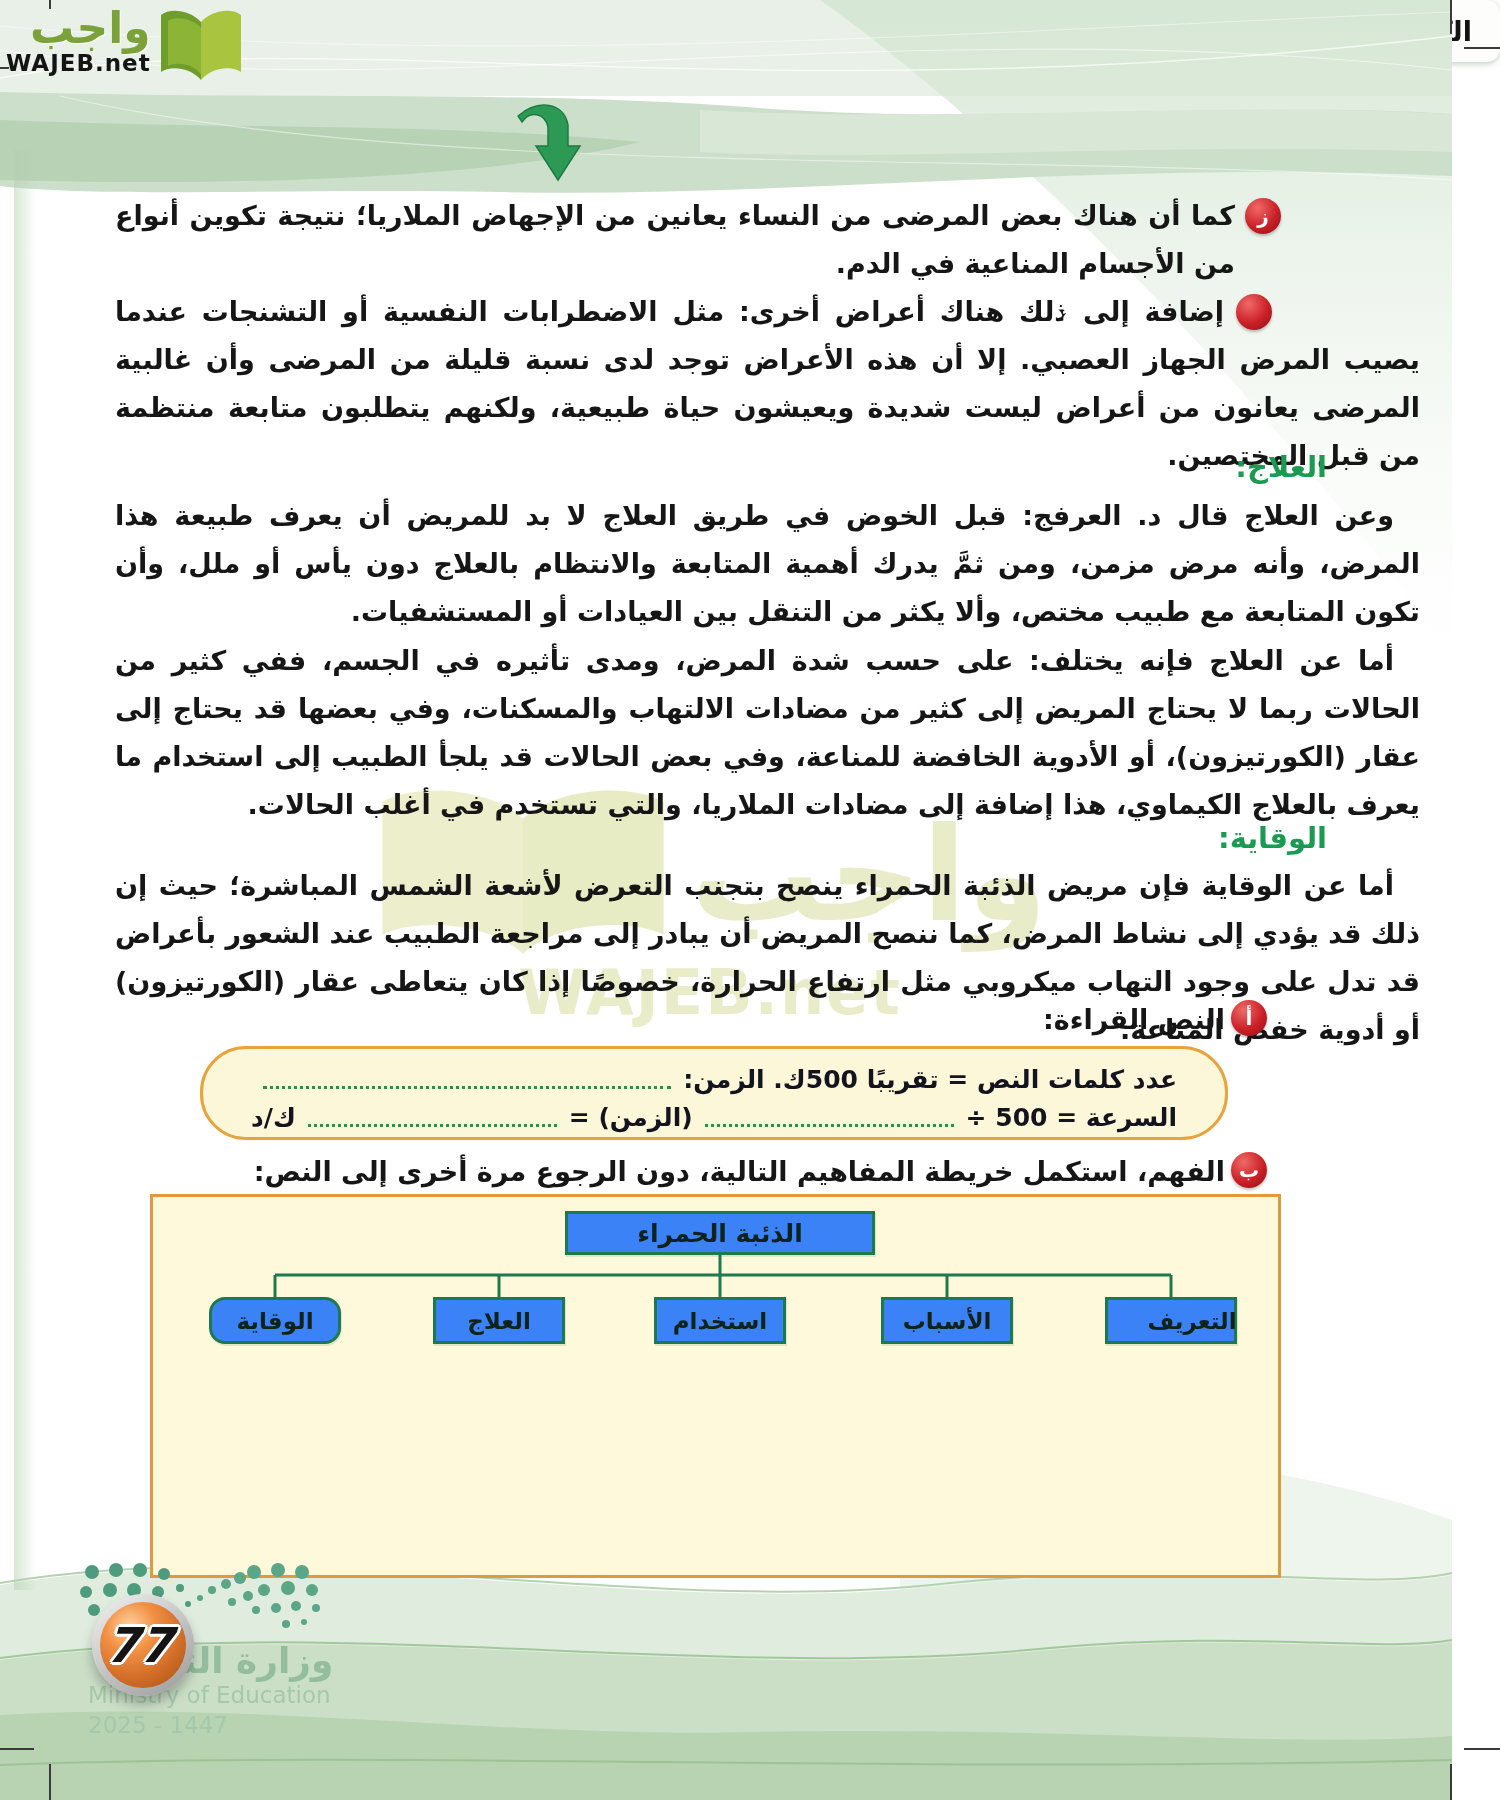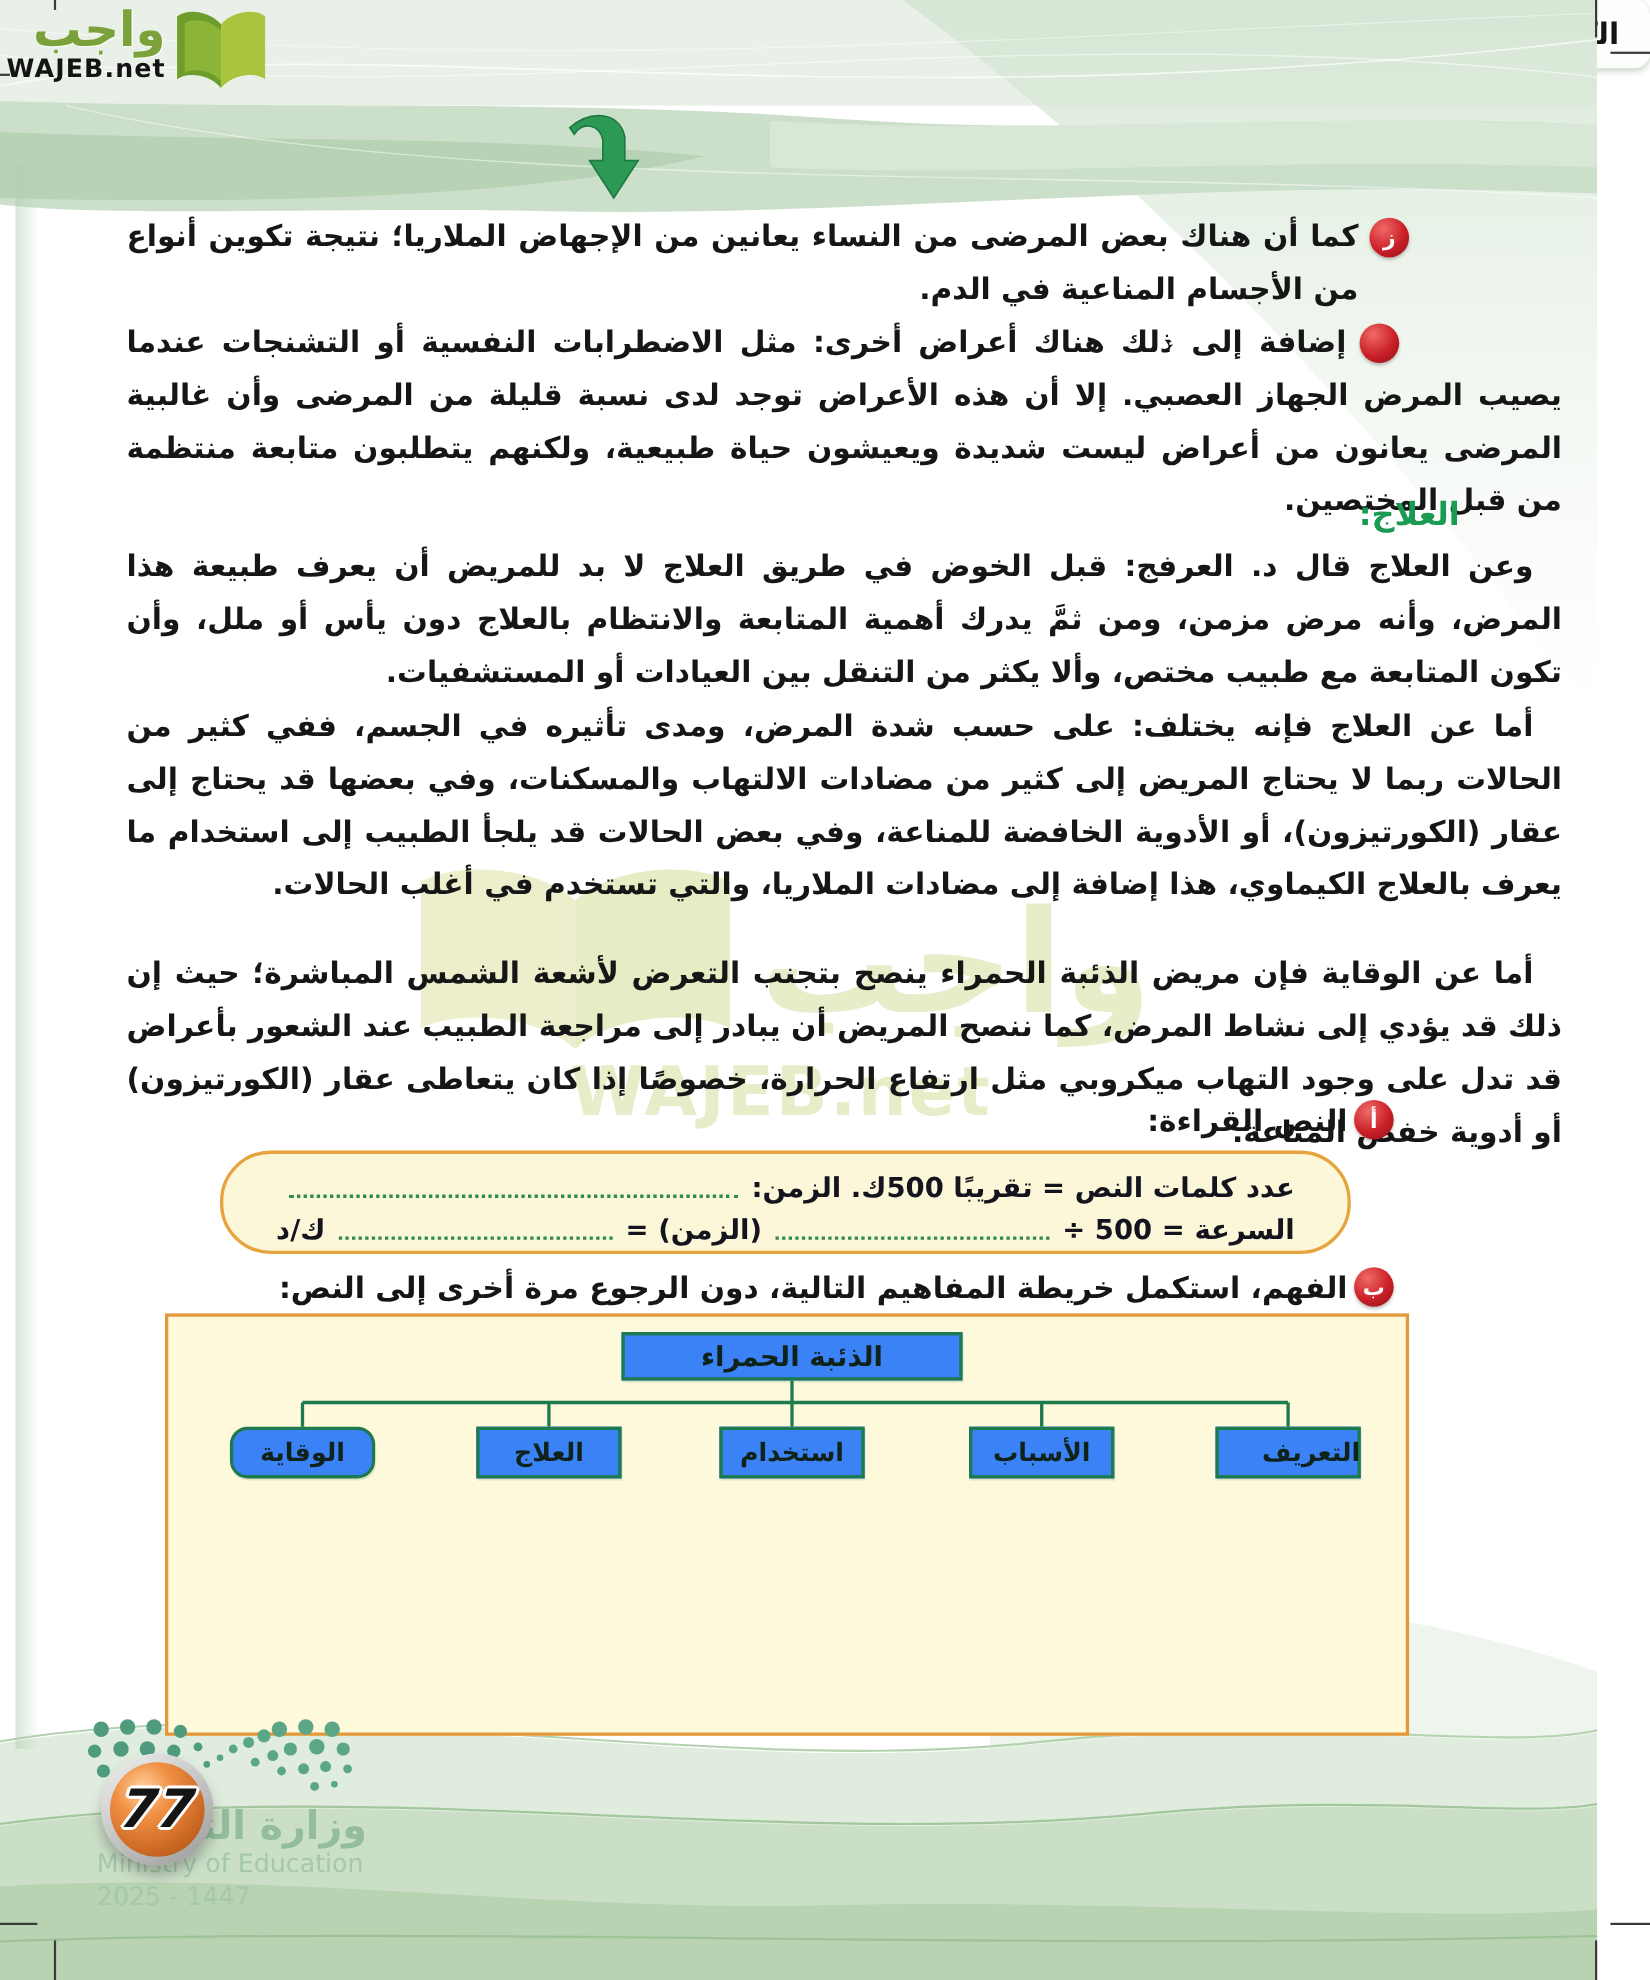--- a/index.html
+++ b/index.html
@@ -166,20 +166,21 @@
     <span class="marker-circle" style="right:148px;top:6px;">ح</span>
     <span>إضافة إلى ذلك هناك أعراض أخرى: مثل الاضطرابات النفسية أو التشنجات عندما يصيب المرض الجهاز العصبي. إلا أن هذه الأعراض توجد لدى نسبة قليلة من المرضى وأن غالبية المرضى يعانون من أعراض ليست شديدة ويعيشون حياة طبيعية، ولكنهم يتطلبون متابعة منتظمة من قبل المختصين.</span>
   </div>
 
   <div class="abs body-text" style="left:115px;top:492px;width:1305px;text-indent:26px;z-index:5;">وعن العلاج قال د. العرفج: قبل الخوض في طريق العلاج لا بد للمريض أن يعرف طبيعة هذا المرض، وأنه مرض مزمن، ومن ثمَّ يدرك أهمية المتابعة والانتظام بالعلاج دون يأس أو ملل، وأن تكون المتابعة مع طبيب مختص، وألا يكثر من التنقل بين العيادات أو المستشفيات.</div>
 
   <div class="abs green-head" style="left:115px;top:447px;width:1212px;z-index:5;">العلاج:</div>
 
   <div class="abs body-text" style="left:115px;top:637px;width:1305px;text-indent:26px;z-index:5;">أما عن العلاج فإنه يختلف: على حسب شدة المرض، ومدى تأثيره في الجسم، ففي كثير من الحالات ربما لا يحتاج المريض إلى كثير من مضادات الالتهاب والمسكنات، وفي بعضها قد يحتاج إلى عقار (الكورتيزون)، أو الأدوية الخافضة للمناعة، وفي بعض الحالات قد يلجأ الطبيب إلى استخدام ما يعرف بالعلاج الكيماوي، هذا إضافة إلى مضادات الملاريا، والتي تستخدم في أغلب الحالات.</div>
 
+  <div class="abs green-head" style="left:115px;top:818px;width:1212px;z-index:5;">الوقاية:</div>
 
   <div class="abs body-text" style="left:115px;top:862px;width:1305px;text-indent:26px;z-index:5;">أما عن الوقاية فإن مريض الذئبة الحمراء ينصح بتجنب التعرض لأشعة الشمس المباشرة؛ حيث إن ذلك قد يؤدي إلى نشاط المرض، كما ننصح المريض أن يبادر إلى مراجعة الطبيب عند الشعور بأعراض قد تدل على وجود التهاب ميكروبي مثل ارتفاع الحرارة، خصوصًا إذا كان يتعاطى عقار (الكورتيزون) أو أدوية خفض المناعة.</div>
 
   <div class="abs body-text" style="left:115px;top:996px;width:1110px;text-align:right;z-index:5;">
     <span class="marker-circle" style="right:-42px;top:4px;">أ</span>
     <span>النص القراءة:</span>
   </div>
 
   <div class="abs speed-box">
     <div class="speed-row">

